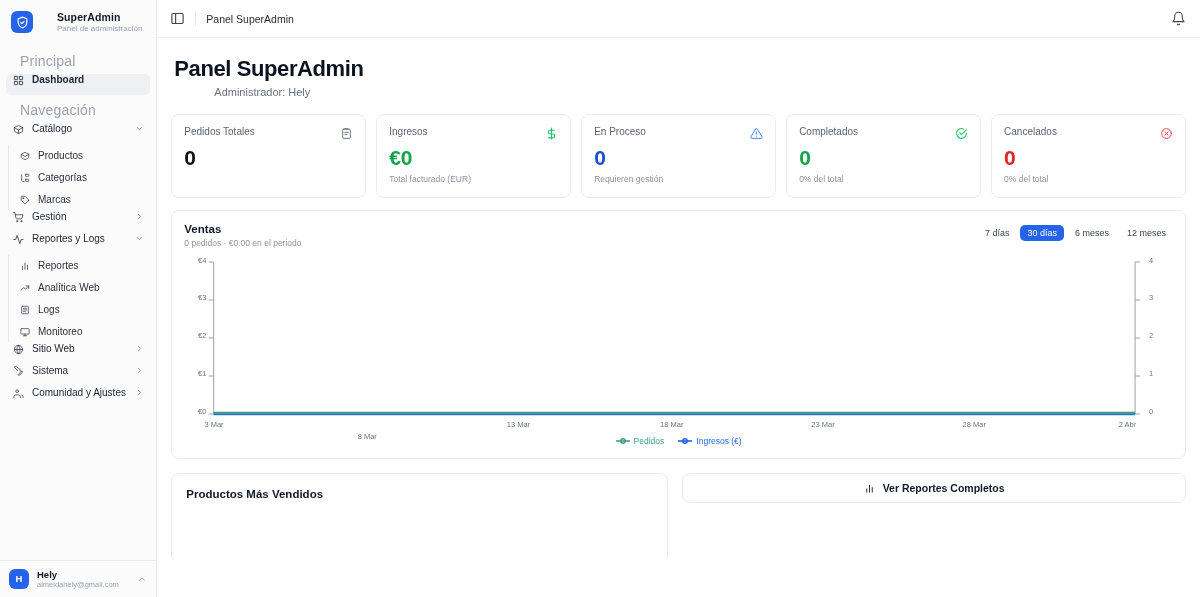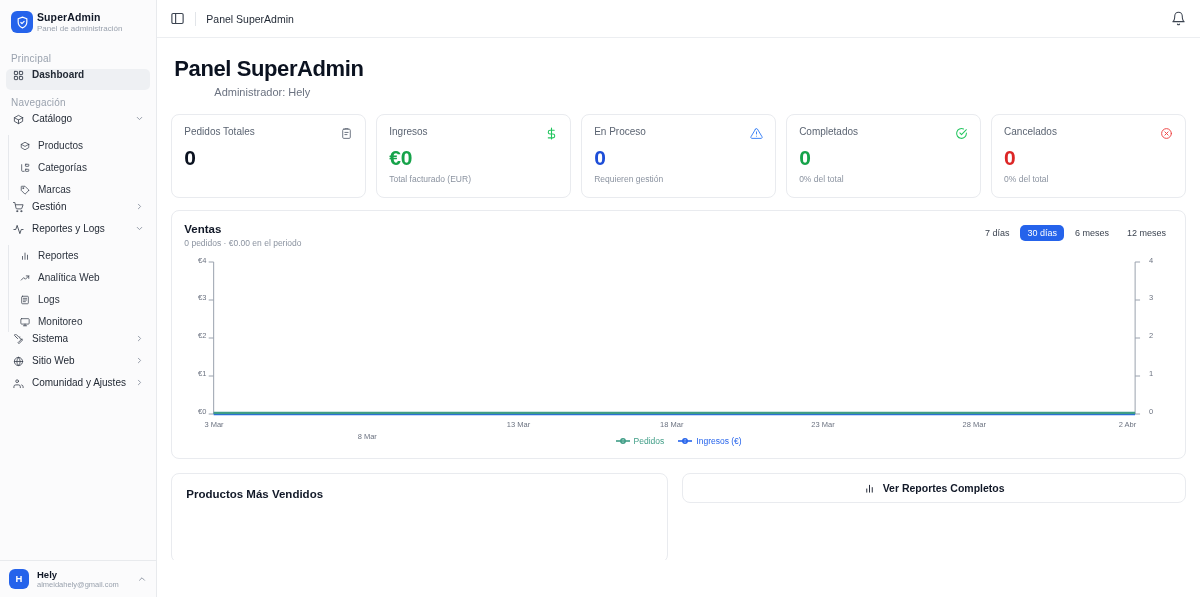--- a/index.html
+++ b/index.html
@@ -12,34 +12,35 @@
   .app { display: flex; width: 1200px; height: 597px; }
 
   
   .sidebar {
     width: 159px; height: 597px;
     background: #fbfbfc;
     border-right: 1px solid #e8eaed;
     display: flex; flex-direction: column;
     position: relative;
   }
-  .sb-head { display: flex; align-items: center; gap: 4px; padding: 11px 10px 12px 11px; }
+  .sb-head { display: flex; align-items: center; gap: 24px; padding: 11px 10px 12px 11px; }
   .sb-logo {
     width: 22px; height: 22px; border-radius: 6px;
     background: #2563eb; color: #fff;
     display: flex; align-items: center; justify-content: center; flex: 0 0 auto;
   }
   .sb-brand { line-height: 1.15; overflow: hidden; }
   .sb-brand .t { font-size: 10.5px; font-weight: 700; color: #111827; letter-spacing: .1px; }
   .sb-brand .s { font-size: 8px; color: #9aa2ae; margin-top: 1px; white-space: nowrap; }
 
   .sb-scroll { flex: 1 1 auto; overflow: hidden; padding-top: 2px; }
   .sec-label {
-    font-size: 10px; color: #9aa2ae; letter-spacing: .2px;
+    font-size: 14px; color: #9aa2ae; letter-spacing: .2px;
     padding: 6px 0 4px 11px;
+    margin-left: 9px;
   }
   .nav-item {
     display: flex; align-items: flex-start; gap: 8px;
     height: 21px; margin: 1px 6px; padding: 0 6px;
     border-radius: 5px; font-size: 10px; color: #232a35;
     cursor: pointer; position: relative;
   }
   .nav-item.active { background: #eef0f3; font-weight: 700; }
   .nav-item .ic { width: 12px; height: 12px; flex: 0 0 12px; display: flex; align-items: center; justify-content: center; color: #3a424f; }
   .nav-item .lbl { flex: 1 1 auto; white-space: nowrap; overflow: hidden; }
@@ -274,41 +275,41 @@
                 <line x1="12" y1="17" x2="12" y2="21"></line>
               </svg>
           </span>
           <span>Monitoreo</span>
         </div>
       </div>
 
       <div class="nav-item">
         <span class="ic">
           <svg width="11" height="11" viewBox="0 0 24 24" fill="none" stroke="currentColor" stroke-width="1.8" stroke-linecap="round" stroke-linejoin="round">
-              <path d="M14.7 6.3a4 4 0 0 0 5 5L21 13l-8 8-2-2 8-8"></path>
-              <path d="M10 10L4 4a2 2 0 0 1 3-3l6 6"></path>
-            </svg>
-        </span>
-        <span class="lbl">Sistema</span>
+              <circle cx="12" cy="12" r="9"></circle>
+              <line x1="3" y1="12" x2="21" y2="12"></line>
+              <path d="M12 3a14 14 0 0 1 0 18a14 14 0 0 1 0-18z"></path>
+            </svg>
+        </span>
+        <span class="lbl">Sitio Web</span>
         <span class="chev">
           <svg width="9" height="9" viewBox="0 0 24 24" fill="none" stroke="currentColor" stroke-width="2.4" stroke-linecap="round" stroke-linejoin="round">
               <polyline points="9 18 15 12 9 6"></polyline>
             </svg>
         </span>
       </div>
 
       <div class="nav-item">
         <span class="ic">
           <svg width="11" height="11" viewBox="0 0 24 24" fill="none" stroke="currentColor" stroke-width="1.8" stroke-linecap="round" stroke-linejoin="round">
-              <circle cx="12" cy="12" r="9"></circle>
-              <line x1="3" y1="12" x2="21" y2="12"></line>
-              <path d="M12 3a14 14 0 0 1 0 18a14 14 0 0 1 0-18z"></path>
-            </svg>
-        </span>
-        <span class="lbl">Sitio Web</span>
+              <path d="M14.7 6.3a4 4 0 0 0 5 5L21 13l-8 8-2-2 8-8"></path>
+              <path d="M10 10L4 4a2 2 0 0 1 3-3l6 6"></path>
+            </svg>
+        </span>
+        <span class="lbl">Sistema</span>
         <span class="chev">
           <svg width="9" height="9" viewBox="0 0 24 24" fill="none" stroke="currentColor" stroke-width="2.4" stroke-linecap="round" stroke-linejoin="round">
               <polyline points="9 18 15 12 9 6"></polyline>
             </svg>
         </span>
       </div>
 
       <div class="nav-item">
         <span class="ic">
           <svg width="11" height="11" viewBox="0 0 24 24" fill="none" stroke="currentColor" stroke-width="1.8" stroke-linecap="round" stroke-linejoin="round">

